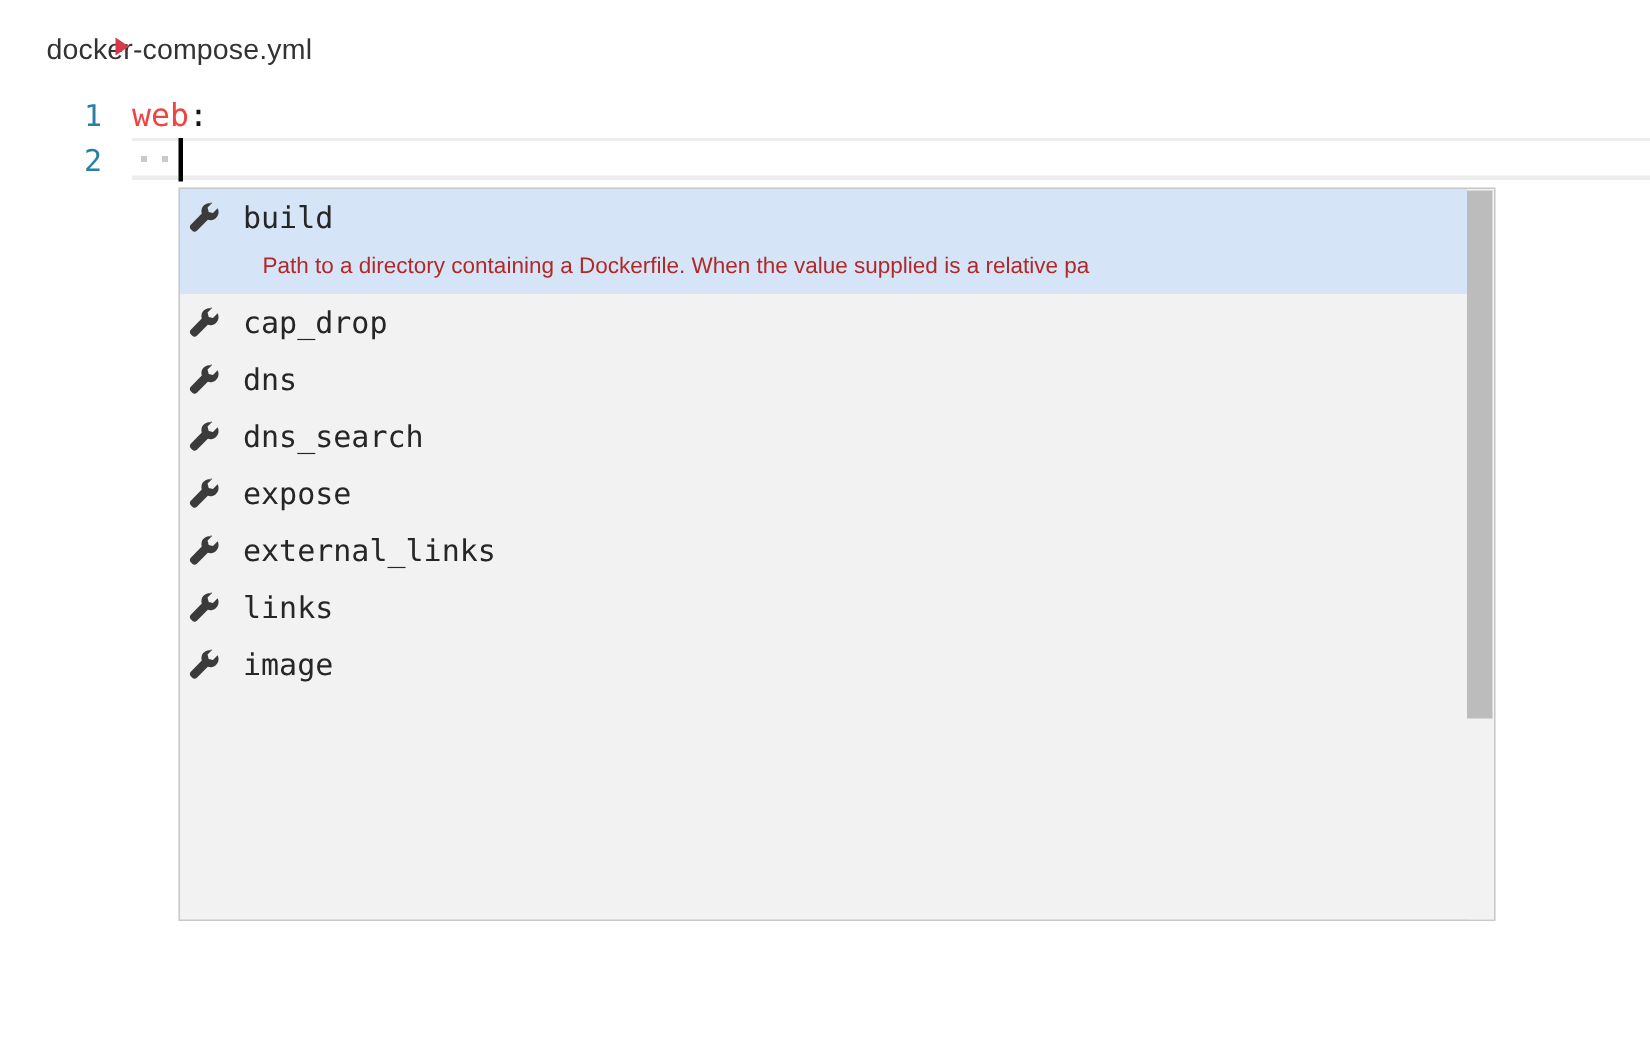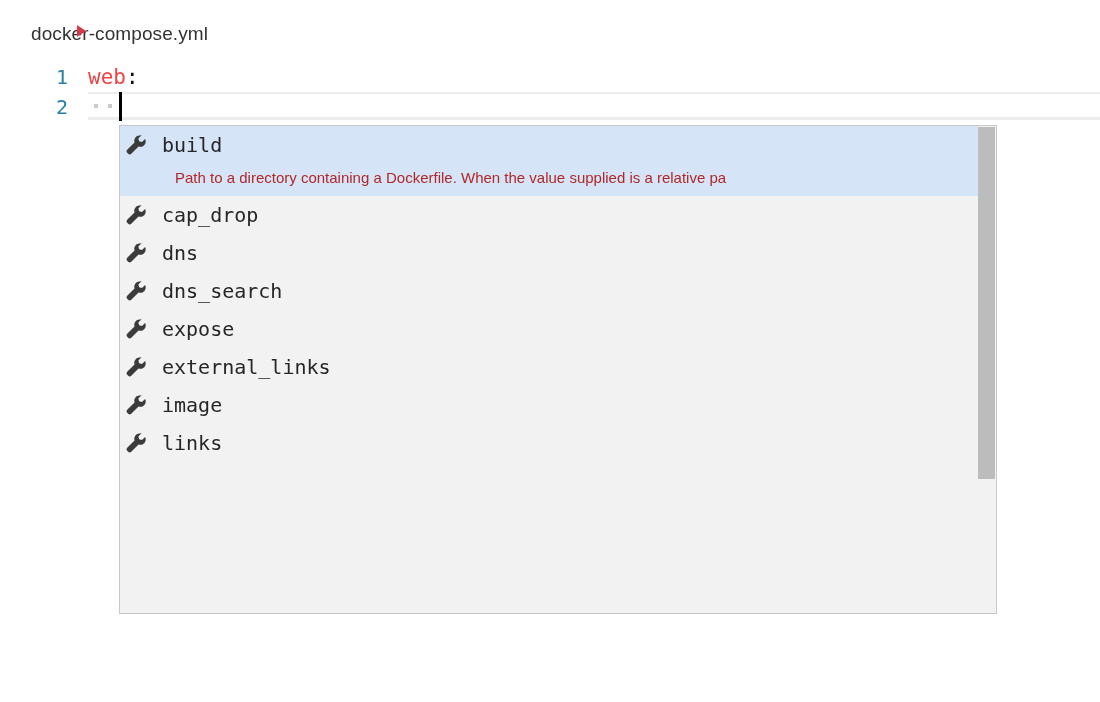--- a/index.html
+++ b/index.html
@@ -299,33 +299,33 @@
         </div>
       </li>
       <li class="ac-item">
         <div class="ac-inner">
           <div class="ac-row-main">
             <span class="ac-icon">
               <svg width="24" height="24" viewBox="0 0 24 24" aria-hidden="true">
                 <path fill="#3b3b3b" d="M16.9 2.6c-2.9-0.7-5.8 1.0-6.5 3.9c-0.25 1.0-0.2 2.0 0.12 2.9L3.2 16.75c-0.85 0.85-0.85 2.2 0 3.05l1.0 1.0c0.85 0.85 2.2 0.85 3.05 0l7.3-7.3c0.93 0.35 1.97 0.42 3.0 0.17c2.9-0.7 4.7-3.6 4.0-6.5c-0.1-0.45-0.27-0.87-0.47-1.26l-3.1 3.1l-2.85-0.75l-0.76-2.85l3.1-3.1c-0.4-0.2-0.82-0.36-1.27-0.46z"></path>
               </svg>
             </span>
+            <span class="ac-label">links</span>
+          </div>
+        </div>
+      </li>
+      <li class="ac-item">
+        <div class="ac-inner">
+          <div class="ac-row-main">
+            <span class="ac-icon">
+              <svg width="24" height="24" viewBox="0 0 24 24" aria-hidden="true">
+                <path fill="#3b3b3b" d="M16.9 2.6c-2.9-0.7-5.8 1.0-6.5 3.9c-0.25 1.0-0.2 2.0 0.12 2.9L3.2 16.75c-0.85 0.85-0.85 2.2 0 3.05l1.0 1.0c0.85 0.85 2.2 0.85 3.05 0l7.3-7.3c0.93 0.35 1.97 0.42 3.0 0.17c2.9-0.7 4.7-3.6 4.0-6.5c-0.1-0.45-0.27-0.87-0.47-1.26l-3.1 3.1l-2.85-0.75l-0.76-2.85l3.1-3.1c-0.4-0.2-0.82-0.36-1.27-0.46z"></path>
+              </svg>
+            </span>
             <span class="ac-label">image</span>
-          </div>
-        </div>
-      </li>
-      <li class="ac-item">
-        <div class="ac-inner">
-          <div class="ac-row-main">
-            <span class="ac-icon">
-              <svg width="24" height="24" viewBox="0 0 24 24" aria-hidden="true">
-                <path fill="#3b3b3b" d="M16.9 2.6c-2.9-0.7-5.8 1.0-6.5 3.9c-0.25 1.0-0.2 2.0 0.12 2.9L3.2 16.75c-0.85 0.85-0.85 2.2 0 3.05l1.0 1.0c0.85 0.85 2.2 0.85 3.05 0l7.3-7.3c0.93 0.35 1.97 0.42 3.0 0.17c2.9-0.7 4.7-3.6 4.0-6.5c-0.1-0.45-0.27-0.87-0.47-1.26l-3.1 3.1l-2.85-0.75l-0.76-2.85l3.1-3.1c-0.4-0.2-0.82-0.36-1.27-0.46z"></path>
-              </svg>
-            </span>
-            <span class="ac-label">links</span>
           </div>
         </div>
       </li>
     </ul>
 
   <div id="ac-scrollbar-track">
     <div id="ac-scrollbar-thumb" style="background: rgb(188, 188, 188);"></div>
   </div>
 </div>
 

